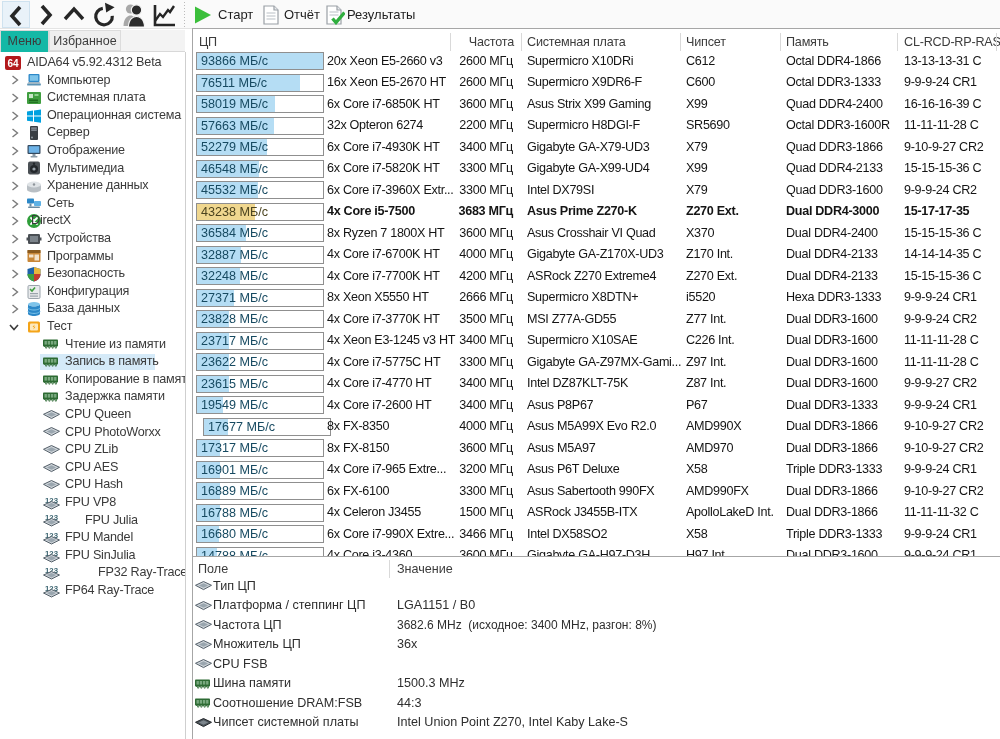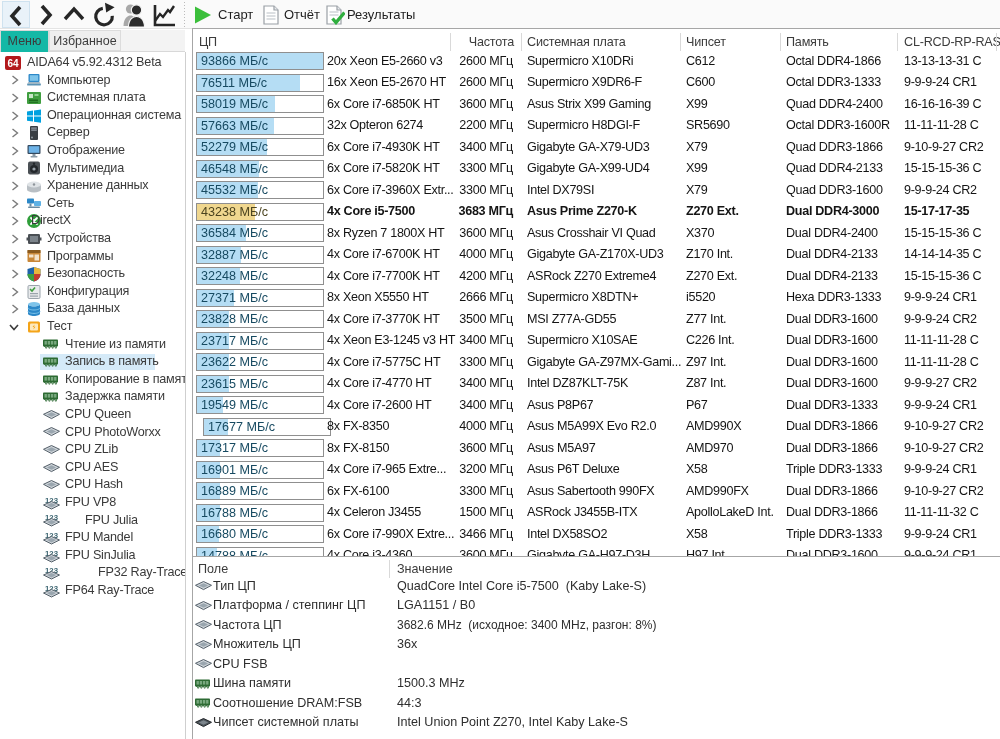--- a/index.html
+++ b/index.html
@@ -627,21 +627,20 @@
 <div class="abs" style="left:5px;top:5px;font-size:12.6px;color:#3c3c3c">Поле</div>
 <div class="abs" style="left:204px;top:5px;font-size:12.6px;color:#3c3c3c">Значение</div>
 <div class="abs" style="left:196px;top:3px;width:1px;height:18px;background:#d9d9d9"></div>
 <div class="abs" style="left:2px;top:24.0px">
       <svg width="17" height="10" viewBox="0 0 17 10" style="display:block;">
         <path d="M8.5 0.5 L16.5 4.3 L8.5 8.6 L0.5 4.3 Z" fill="#cdd3d8" stroke="#55606a" stroke-width="1"></path>
         <path d="M8.5 2.2 L13.2 4.4 L8.5 6.8 L3.8 4.4 Z" fill="#9aa6af"></path>
       </svg>
     </div>
 <div class="abs" style="left:20px;top:20.5px;height:17px;line-height:17px;font-size:12.6px;color:#2e2e2e;white-space:nowrap">Тип ЦП</div>
-<div class="abs" style="left:204px;top:20.5px;height:17px;line-height:17px;font-size:12.6px;color:#2e2e2e;white-space:nowrap">QuadCore Intel Core i5-7500&nbsp;&nbsp;(Kaby Lake-S)</div>
 <div class="abs" style="left:2px;top:43.5px">
       <svg width="17" height="10" viewBox="0 0 17 10" style="display:block;">
         <path d="M8.5 0.5 L16.5 4.3 L8.5 8.6 L0.5 4.3 Z" fill="#cdd3d8" stroke="#55606a" stroke-width="1"></path>
         <path d="M8.5 2.2 L13.2 4.4 L8.5 6.8 L3.8 4.4 Z" fill="#9aa6af"></path>
       </svg>
     </div>
 <div class="abs" style="left:20px;top:40.0px;height:17px;line-height:17px;font-size:12.6px;color:#2e2e2e;white-space:nowrap">Платформа / степпинг ЦП</div>
 <div class="abs" style="left:204px;top:40.0px;height:17px;line-height:17px;font-size:12.6px;color:#2e2e2e;white-space:nowrap">LGA1151 / B0</div>
 <div class="abs" style="left:2px;top:63.0px">
       <svg width="17" height="10" viewBox="0 0 17 10" style="display:block;">

